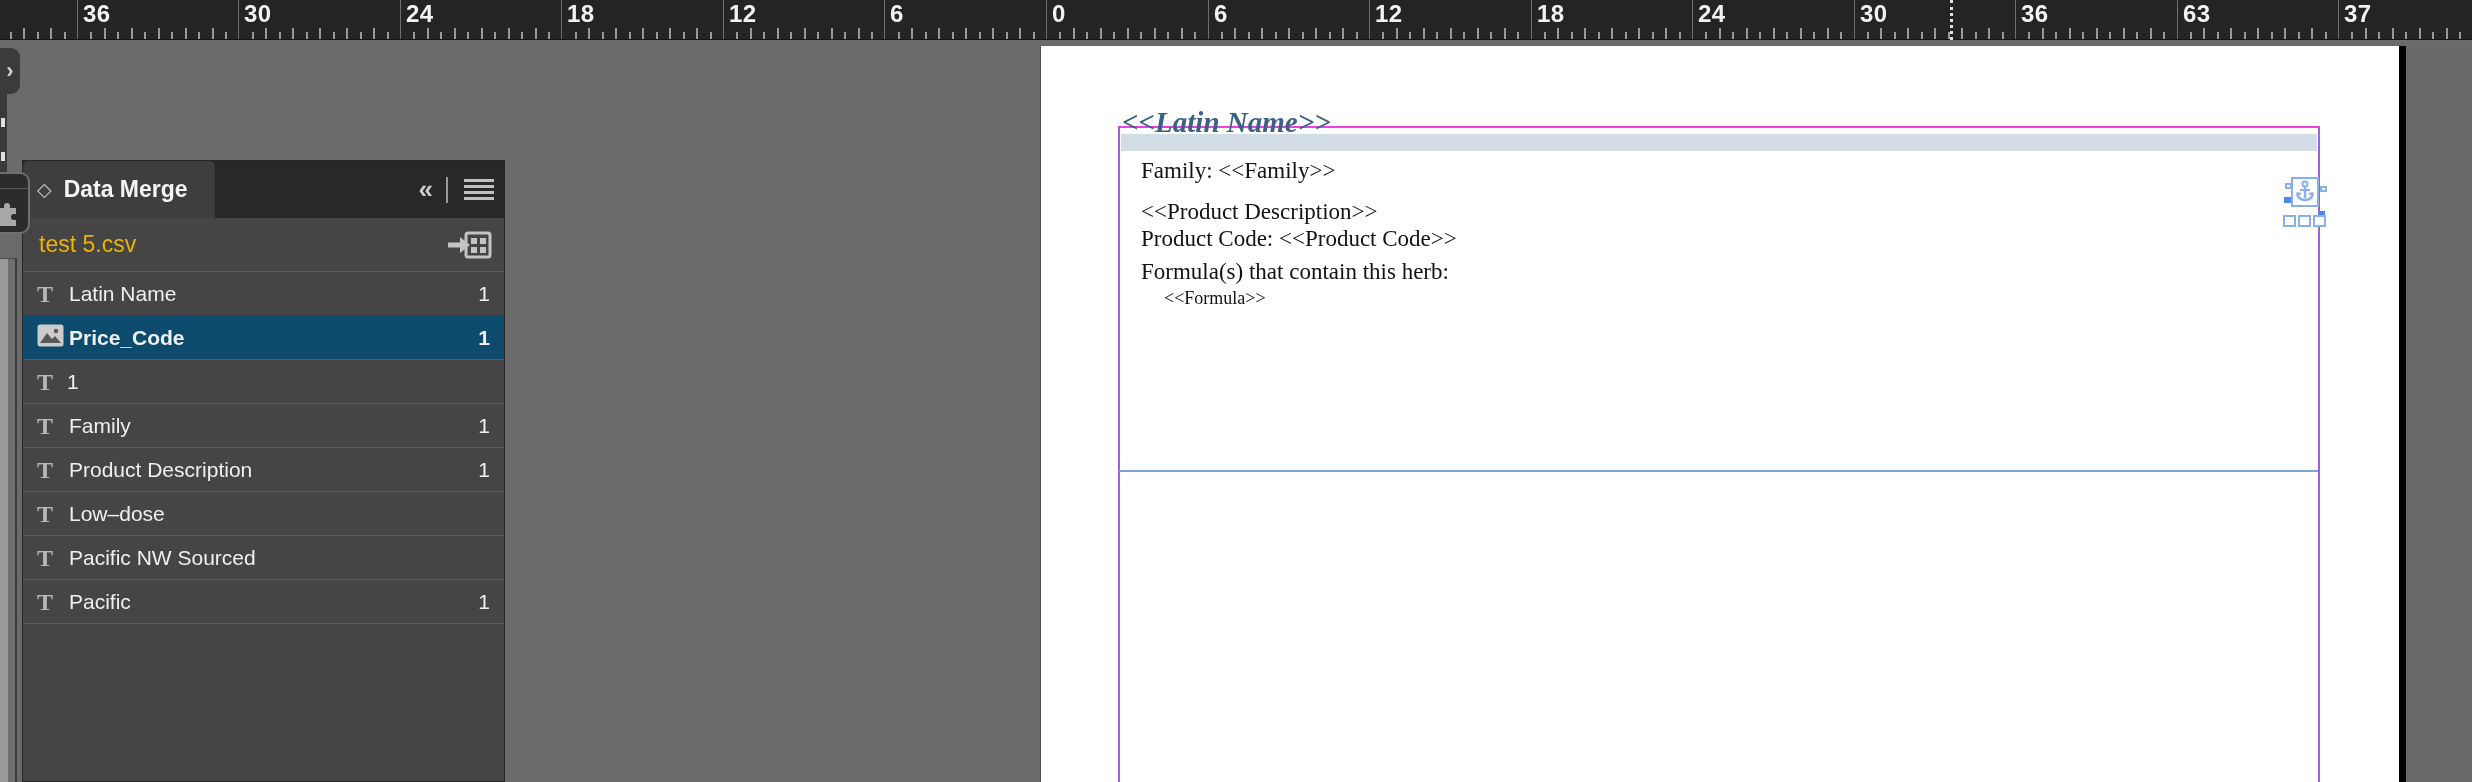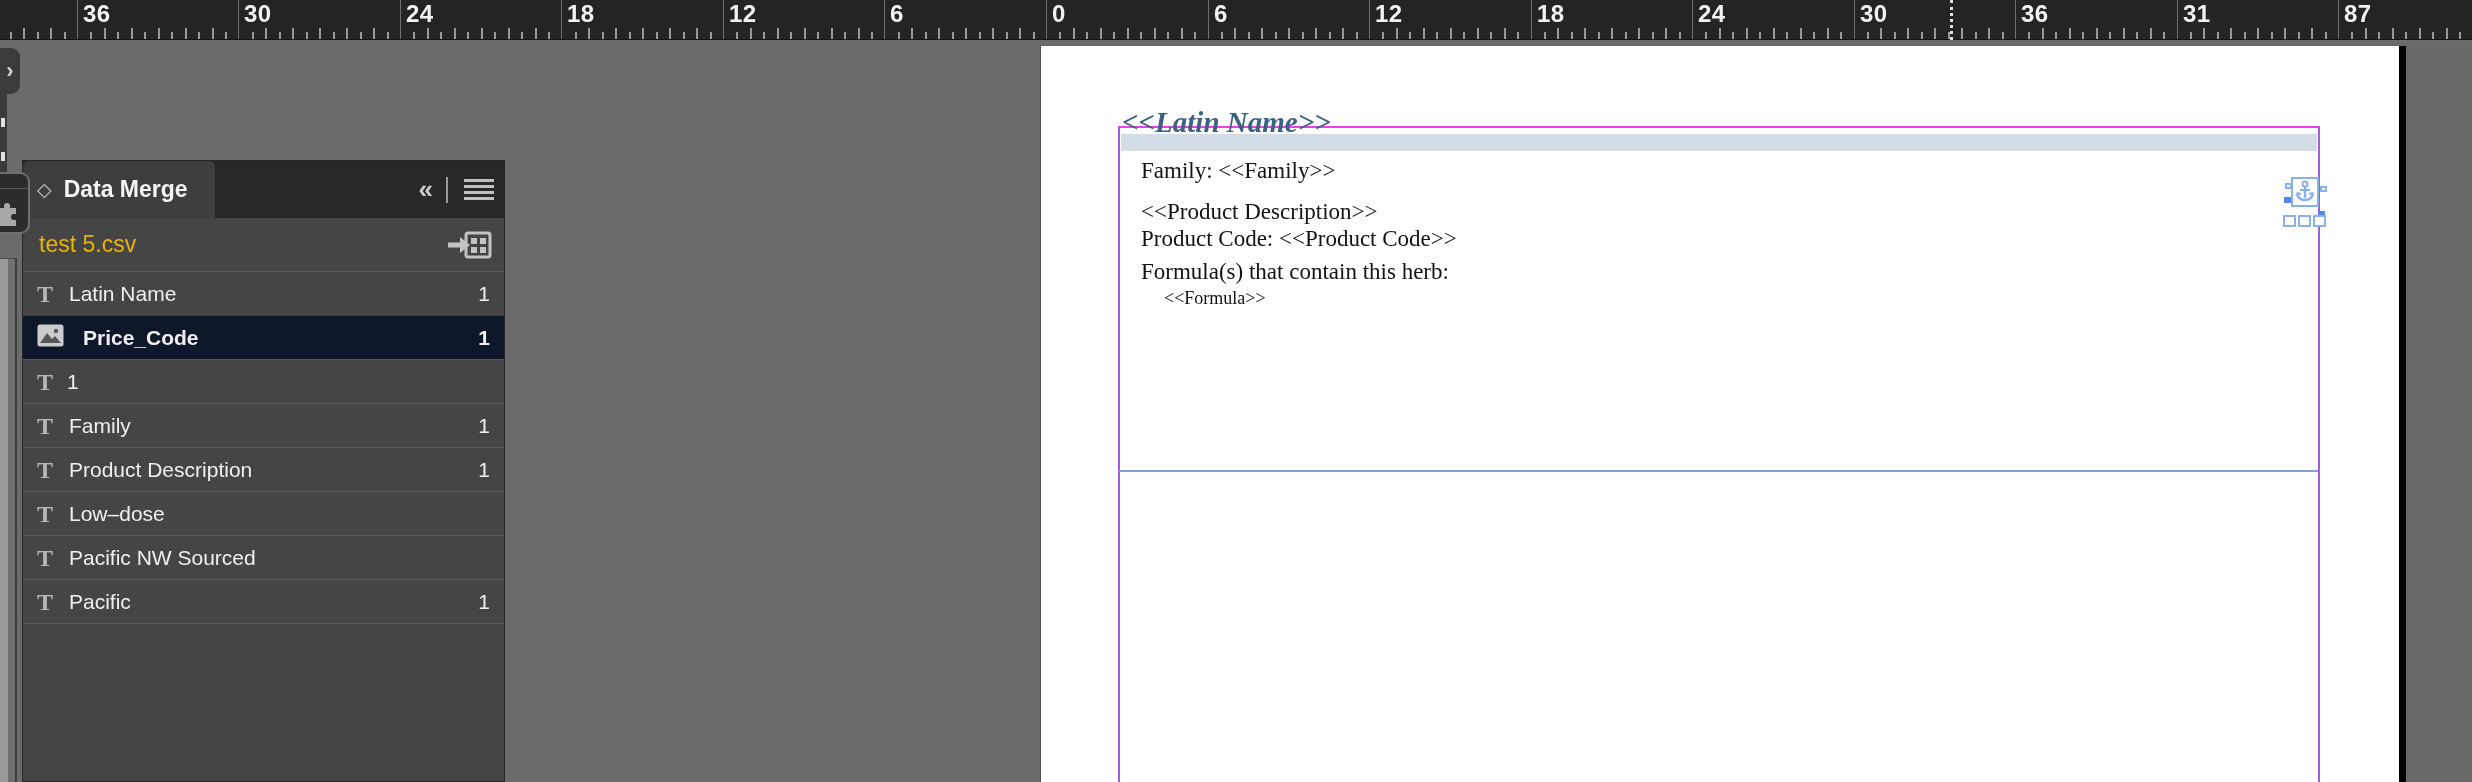--- a/index.html
+++ b/index.html
@@ -50,21 +50,21 @@
   .collapse-icon { color:#cccccc; font-size:26px; font-weight:bold; letter-spacing:-3px; }
   .vert-sep { width:2px; height:26px; background:#9a9a9a; }
   .menu-icon { display:flex; flex-direction:column; gap:3px; }
   .menu-icon span { display:block; width:30px; height:3px; background:#c0c0c0; }
 
   .source-row { position:absolute; left:0; top:57px; width:100%; height:53px; display:flex; align-items:center; padding:0 12px 0 16px; }
   .source-name { color:#eab308; font-size:23px; flex:1; }
 
   .rows { position:absolute; left:0; top:110px; width:100%; }
   .field-row { position:relative; height:44px; display:flex; align-items:center; padding:0 14px; border-top:1px solid #5a5a5a; }
-  .field-row.selected { background:#0f172a; border-top-color:#3c3c3c;gap:14px; }
+  .field-row.selected { background:#0c4a6e; border-top-color:#3c3c3c; }
   .t-icon { width:30px; color:#b8b8b8; font-family:"Liberation Serif", serif; font-size:24px; font-weight:bold; line-height:1; }
   .img-icon { width:30px; }
   .field-label { flex:1; color:#efefef; font-size:21px; font-weight:bold; margin-left:2px; }
   .field-row:not(.selected) .field-label { font-weight:normal; }
   .field-count { color:#f0f0f0; font-size:21px; font-weight:bold; }
   .field-row:not(.selected) .field-count { font-weight:normal; }
 
   
   .dock-tab { position:absolute; left:0; top:48px; width:20px; height:46px; background:#3b3b3b; border-radius:0 9px 9px 0;
     color:#d5d5d5; font-size:22px; font-weight:bold; display:flex; align-items:center; justify-content:center; z-index:60; }
@@ -137,23 +137,23 @@
         <div class="ruler-label" style="left: 1375px;">12</div>
         <div class="tick major-line" style="left: 1531px;"></div>
         <div class="ruler-label" style="left: 1537px;">18</div>
         <div class="tick major-line" style="left: 1692px;"></div>
         <div class="ruler-label" style="left: 1698px;">24</div>
         <div class="tick major-line" style="left: 1854px;"></div>
         <div class="ruler-label" style="left: 1860px;">30</div>
         <div class="tick major-line" style="left: 2015px;"></div>
         <div class="ruler-label" style="left: 2021px;">36</div>
         <div class="tick major-line" style="left: 2177px;"></div>
-        <div class="ruler-label" style="left: 2183px;">31</div>
+        <div class="ruler-label" style="left: 2183px;">63</div>
         <div class="tick major-line" style="left: 2338px;"></div>
-        <div class="ruler-label" style="left: 2344px;">87</div>
+        <div class="ruler-label" style="left: 2344px;">37</div>
         <div class="tick" style="left: 9.734px; height: 7px;"></div>
         <div class="tick" style="left: 23.192px; height: 11px;"></div>
         <div class="tick" style="left: 36.65px; height: 7px;"></div>
         <div class="tick" style="left: 50.108px; height: 11px;"></div>
         <div class="tick" style="left: 63.566px; height: 7px;"></div>
         <div class="tick" style="left: 90.482px; height: 7px;"></div>
         <div class="tick" style="left: 103.94px; height: 11px;"></div>
         <div class="tick" style="left: 117.398px; height: 7px;"></div>
         <div class="tick" style="left: 130.856px; height: 11px;"></div>
         <div class="tick" style="left: 144.314px; height: 7px;"></div>

